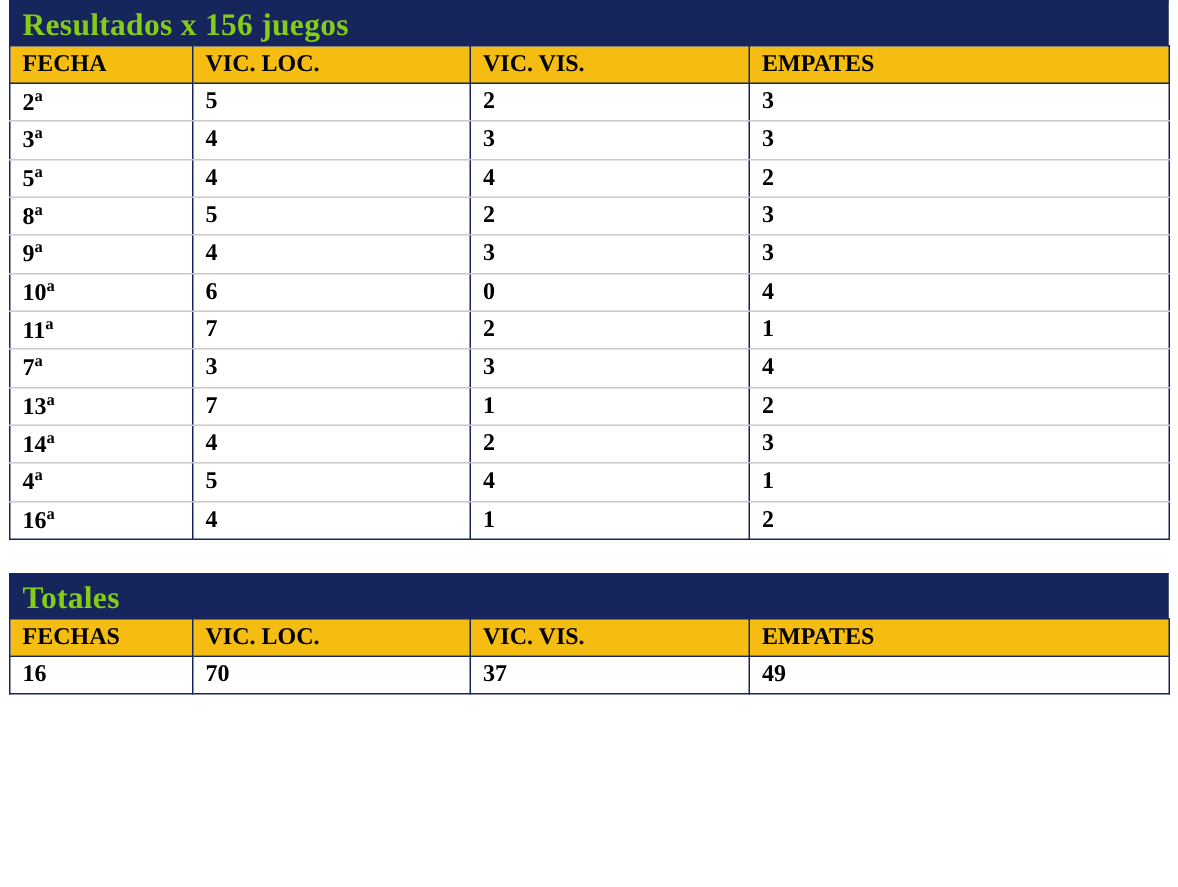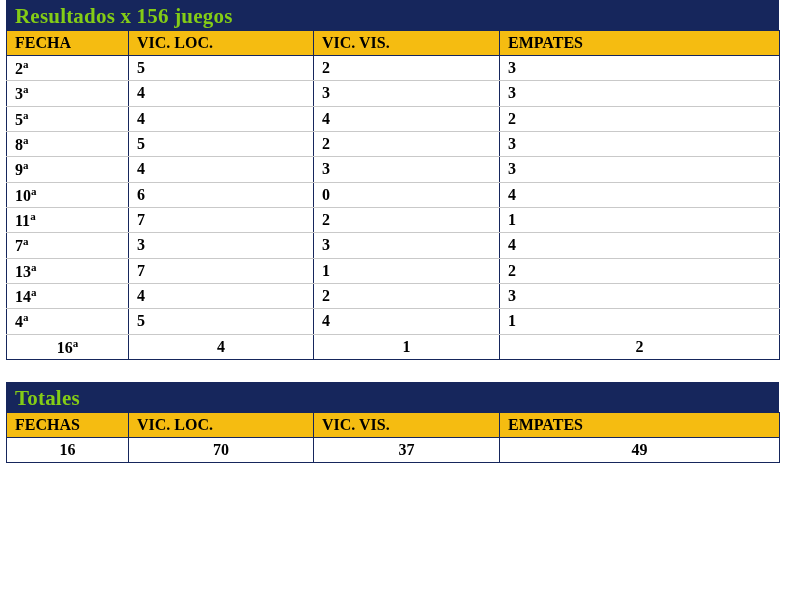--- a/index.html
+++ b/index.html
@@ -71,21 +71,20 @@
     height: 25px;
     box-sizing: border-box;
     border-bottom: 1px solid #c9c9c9;
     border-left: 1px solid #16265c;
     border-right: 1px solid #16265c;
     white-space: nowrap;
   }
   tbody td + td { border-left: none; }
   tbody tr:last-child td {
     border-bottom: 1px solid #16265c;
-    text-align: center;
   }
   
   col.c-fecha   { width: 122px; }
   col.c-loc     { width: 185px; }
   col.c-vis     { width: 186px; }
   col.c-emp     { width: 280px; }
 
   .sup {
     font-size: 11px;
     vertical-align: super;

